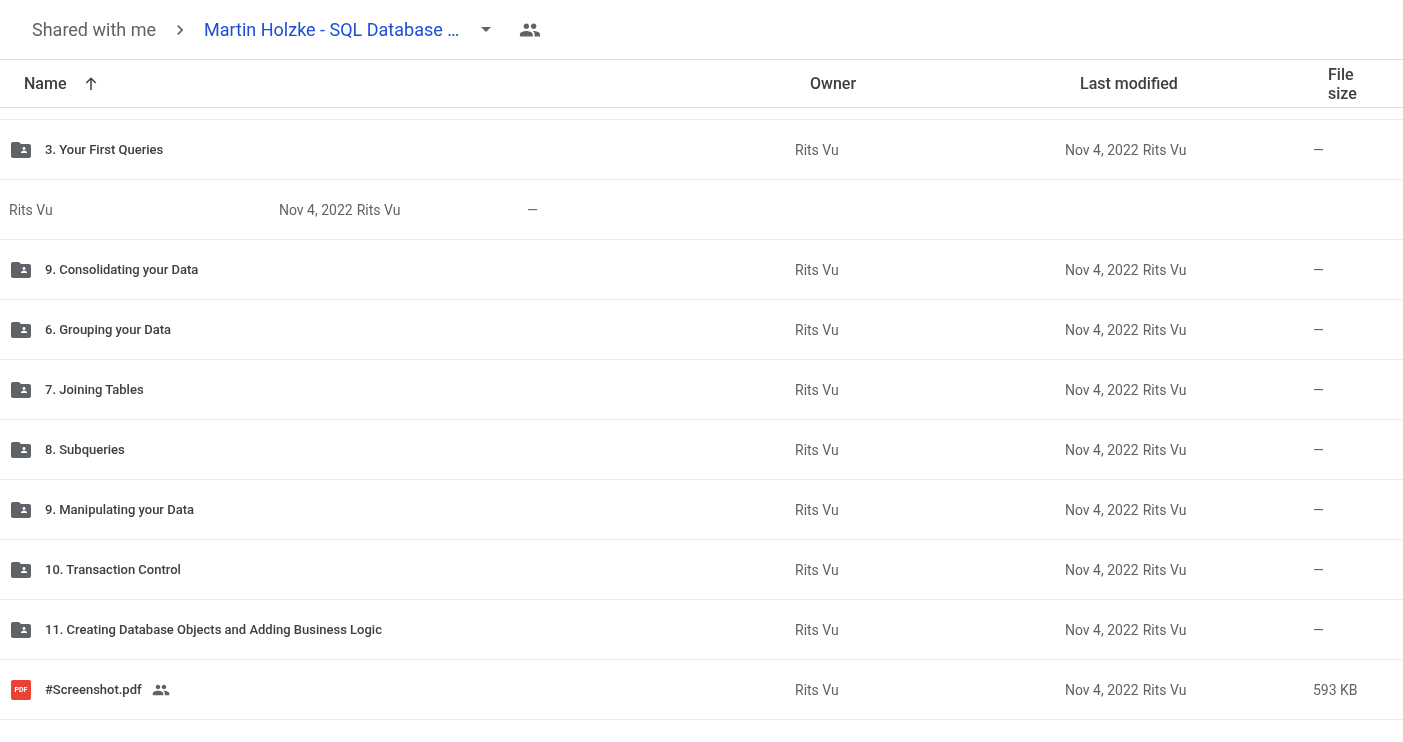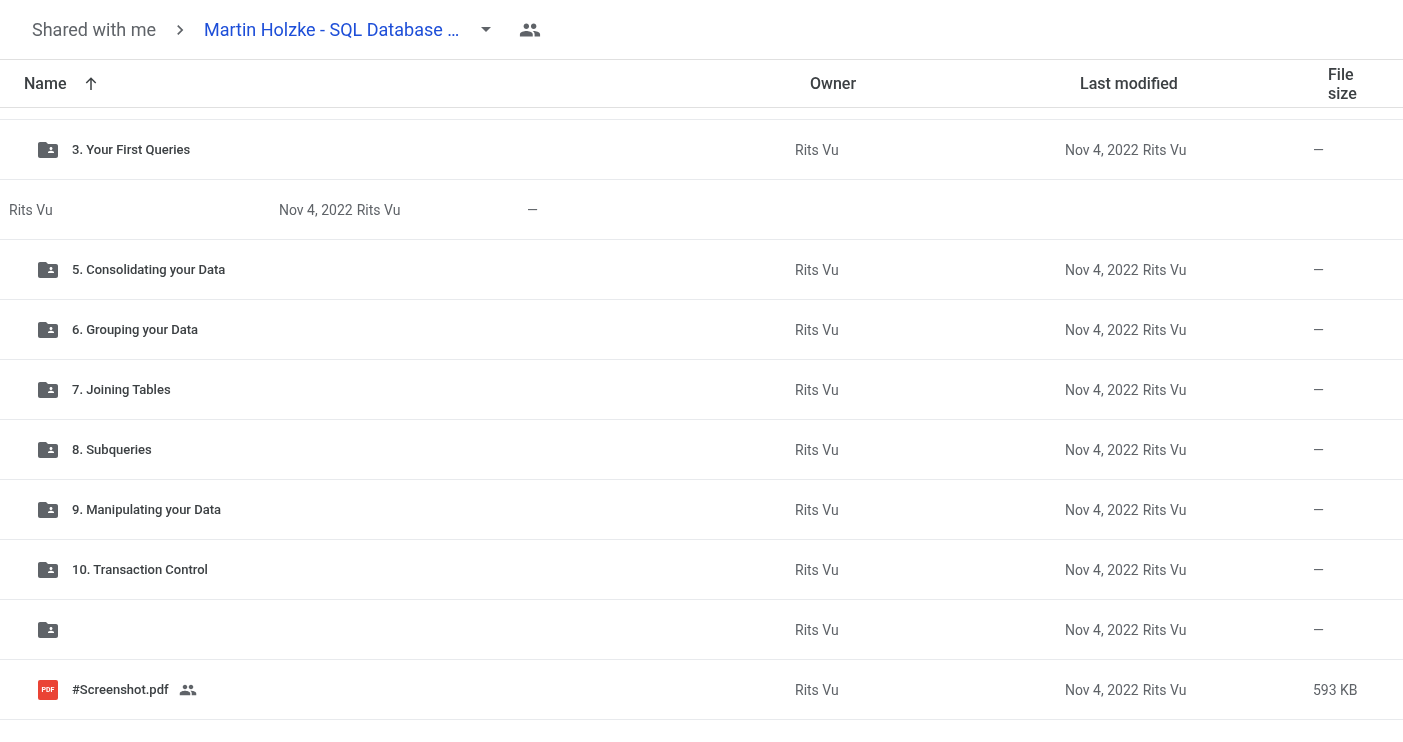--- a/index.html
+++ b/index.html
@@ -98,21 +98,21 @@
     .row.cut .col-name,
     .row.cut .col-owner,
     .row.cut .col-mod,
     .row.cut .col-size {
       position: relative;
       top: -10px;
     }
     .file-icon {
       width: 24px; height: 24px;
       flex-shrink: 0;
-      display: flex; align-items: center; justify-content: center; margin-left: 27px;
+      display: flex; align-items: center; justify-content: center;
     }
     .folder-shared-svg path { fill: #5f6368; }
     .pdf-icon {
       width: 20px; height: 20px;
       background: #ea4335;
       border-radius: 2px;
       color: #fff;
       font-size: 7px;
       font-weight: 700;
       display: flex; align-items: center; justify-content: center;
@@ -202,21 +202,21 @@
      <div class="col-size">—</div>
     </div>
     <div class="row">
       <div class="col-name">
        <span class="file-icon">
           <svg class="folder-shared-svg" width="24" height="24" viewBox="0 0 24 24">
             <path d="M20 6h-8l-2-2H4c-1.1 0-2 .9-2 2v12c0 1.1.9 2 2 2h16c1.1 0 2-.9 2-2V8c0-1.1-.9-2-2-2zm-5 3c.83 0 1.5.67 1.5 1.5S15.83 12 15 12s-1.5-.67-1.5-1.5S14.17 9 15 9zm3 6h-6v-.75c0-1 2-1.5 3-1.5s3 .5 3 1.5V15z"></path>
           </svg>
         </span>
        <span class="filename-wrap">
-         <span>5. Consolidating your Data</span>
+         <span>9. Consolidating your Data</span>
 
        </span>
      </div>
      <div class="col-owner">Rits Vu</div>
      <div class="col-mod">
        <span>Nov 4, 2022</span><span class="mod-by">Rits Vu</span>
      </div>
      <div class="col-size">—</div>
     </div>
     <div class="row">
@@ -309,20 +309,24 @@
      </div>
      <div class="col-size">—</div>
     </div>
     <div class="row">
       <div class="col-name">
        <span class="file-icon">
           <svg class="folder-shared-svg" width="24" height="24" viewBox="0 0 24 24">
             <path d="M20 6h-8l-2-2H4c-1.1 0-2 .9-2 2v12c0 1.1.9 2 2 2h16c1.1 0 2-.9 2-2V8c0-1.1-.9-2-2-2zm-5 3c.83 0 1.5.67 1.5 1.5S15.83 12 15 12s-1.5-.67-1.5-1.5S14.17 9 15 9zm3 6h-6v-.75c0-1 2-1.5 3-1.5s3 .5 3 1.5V15z"></path>
           </svg>
         </span>
+       <span class="filename-wrap">
+         <span>11. Creating Database Objects and Adding Business Logic</span>
+
+       </span>
      </div>
      <div class="col-owner">Rits Vu</div>
      <div class="col-mod">
        <span>Nov 4, 2022</span><span class="mod-by">Rits Vu</span>
      </div>
      <div class="col-size">—</div>
     </div>
     <div class="row">
       <div class="col-name">
        <span class="file-icon">

